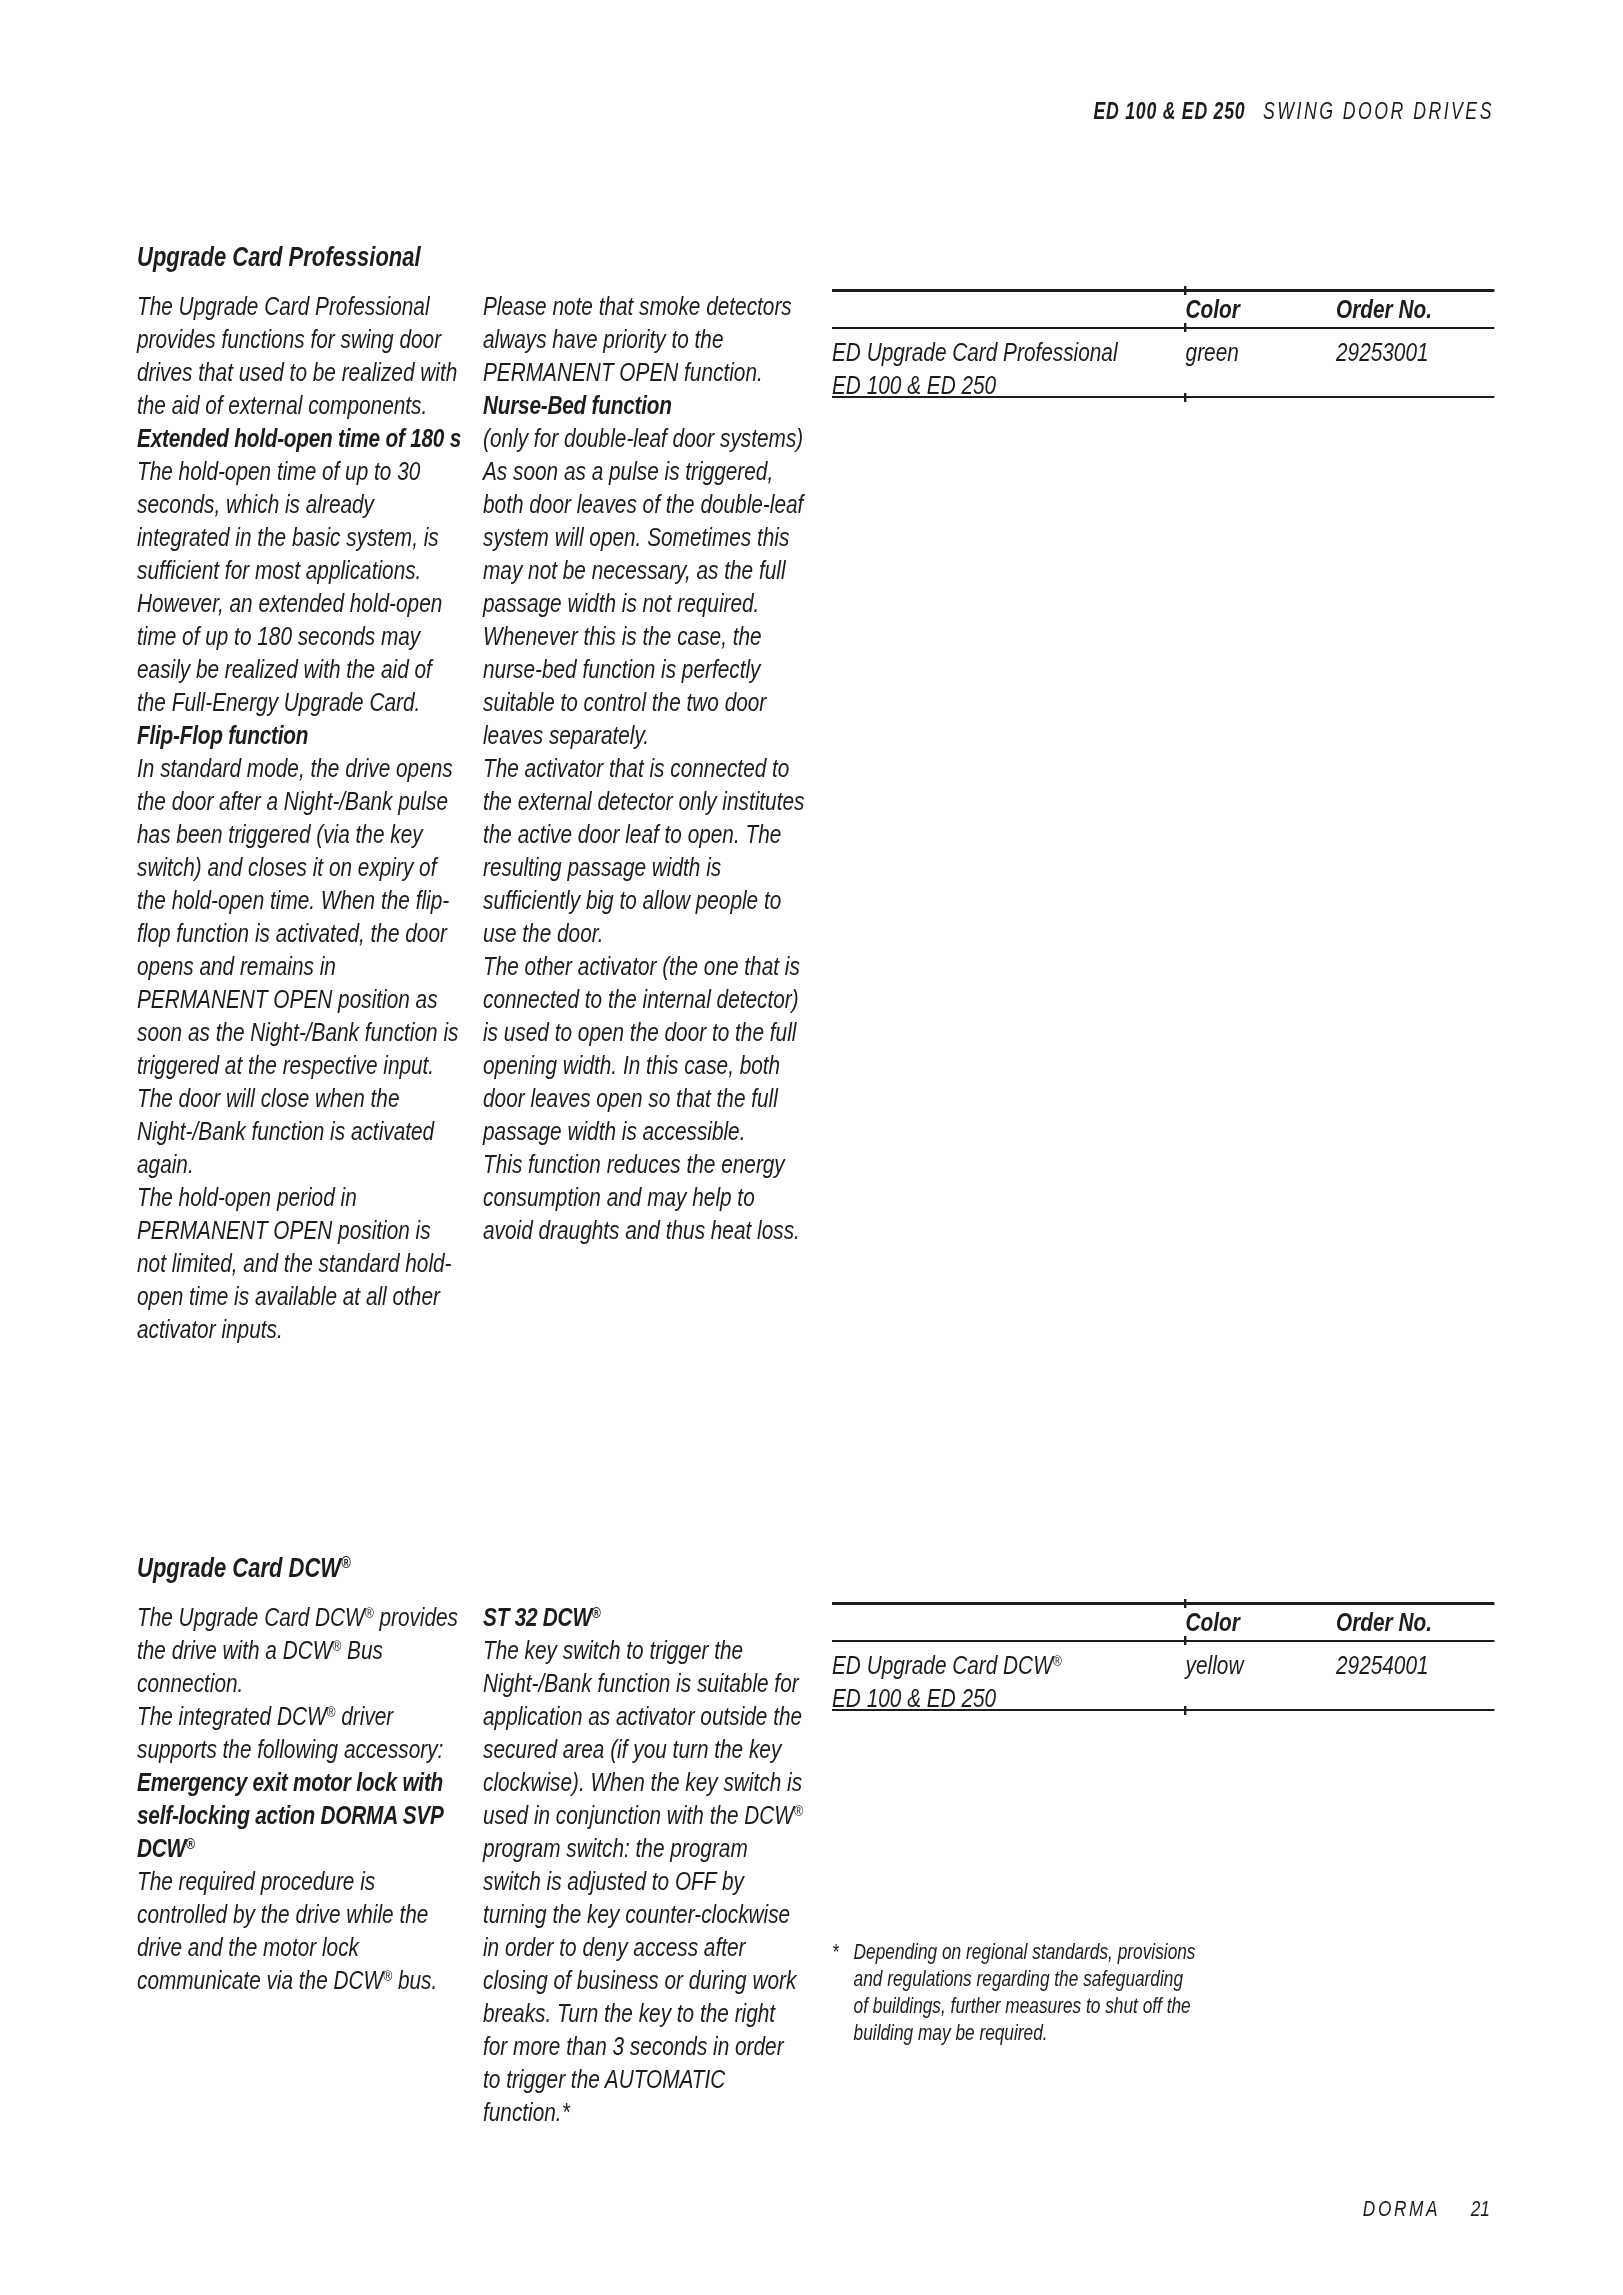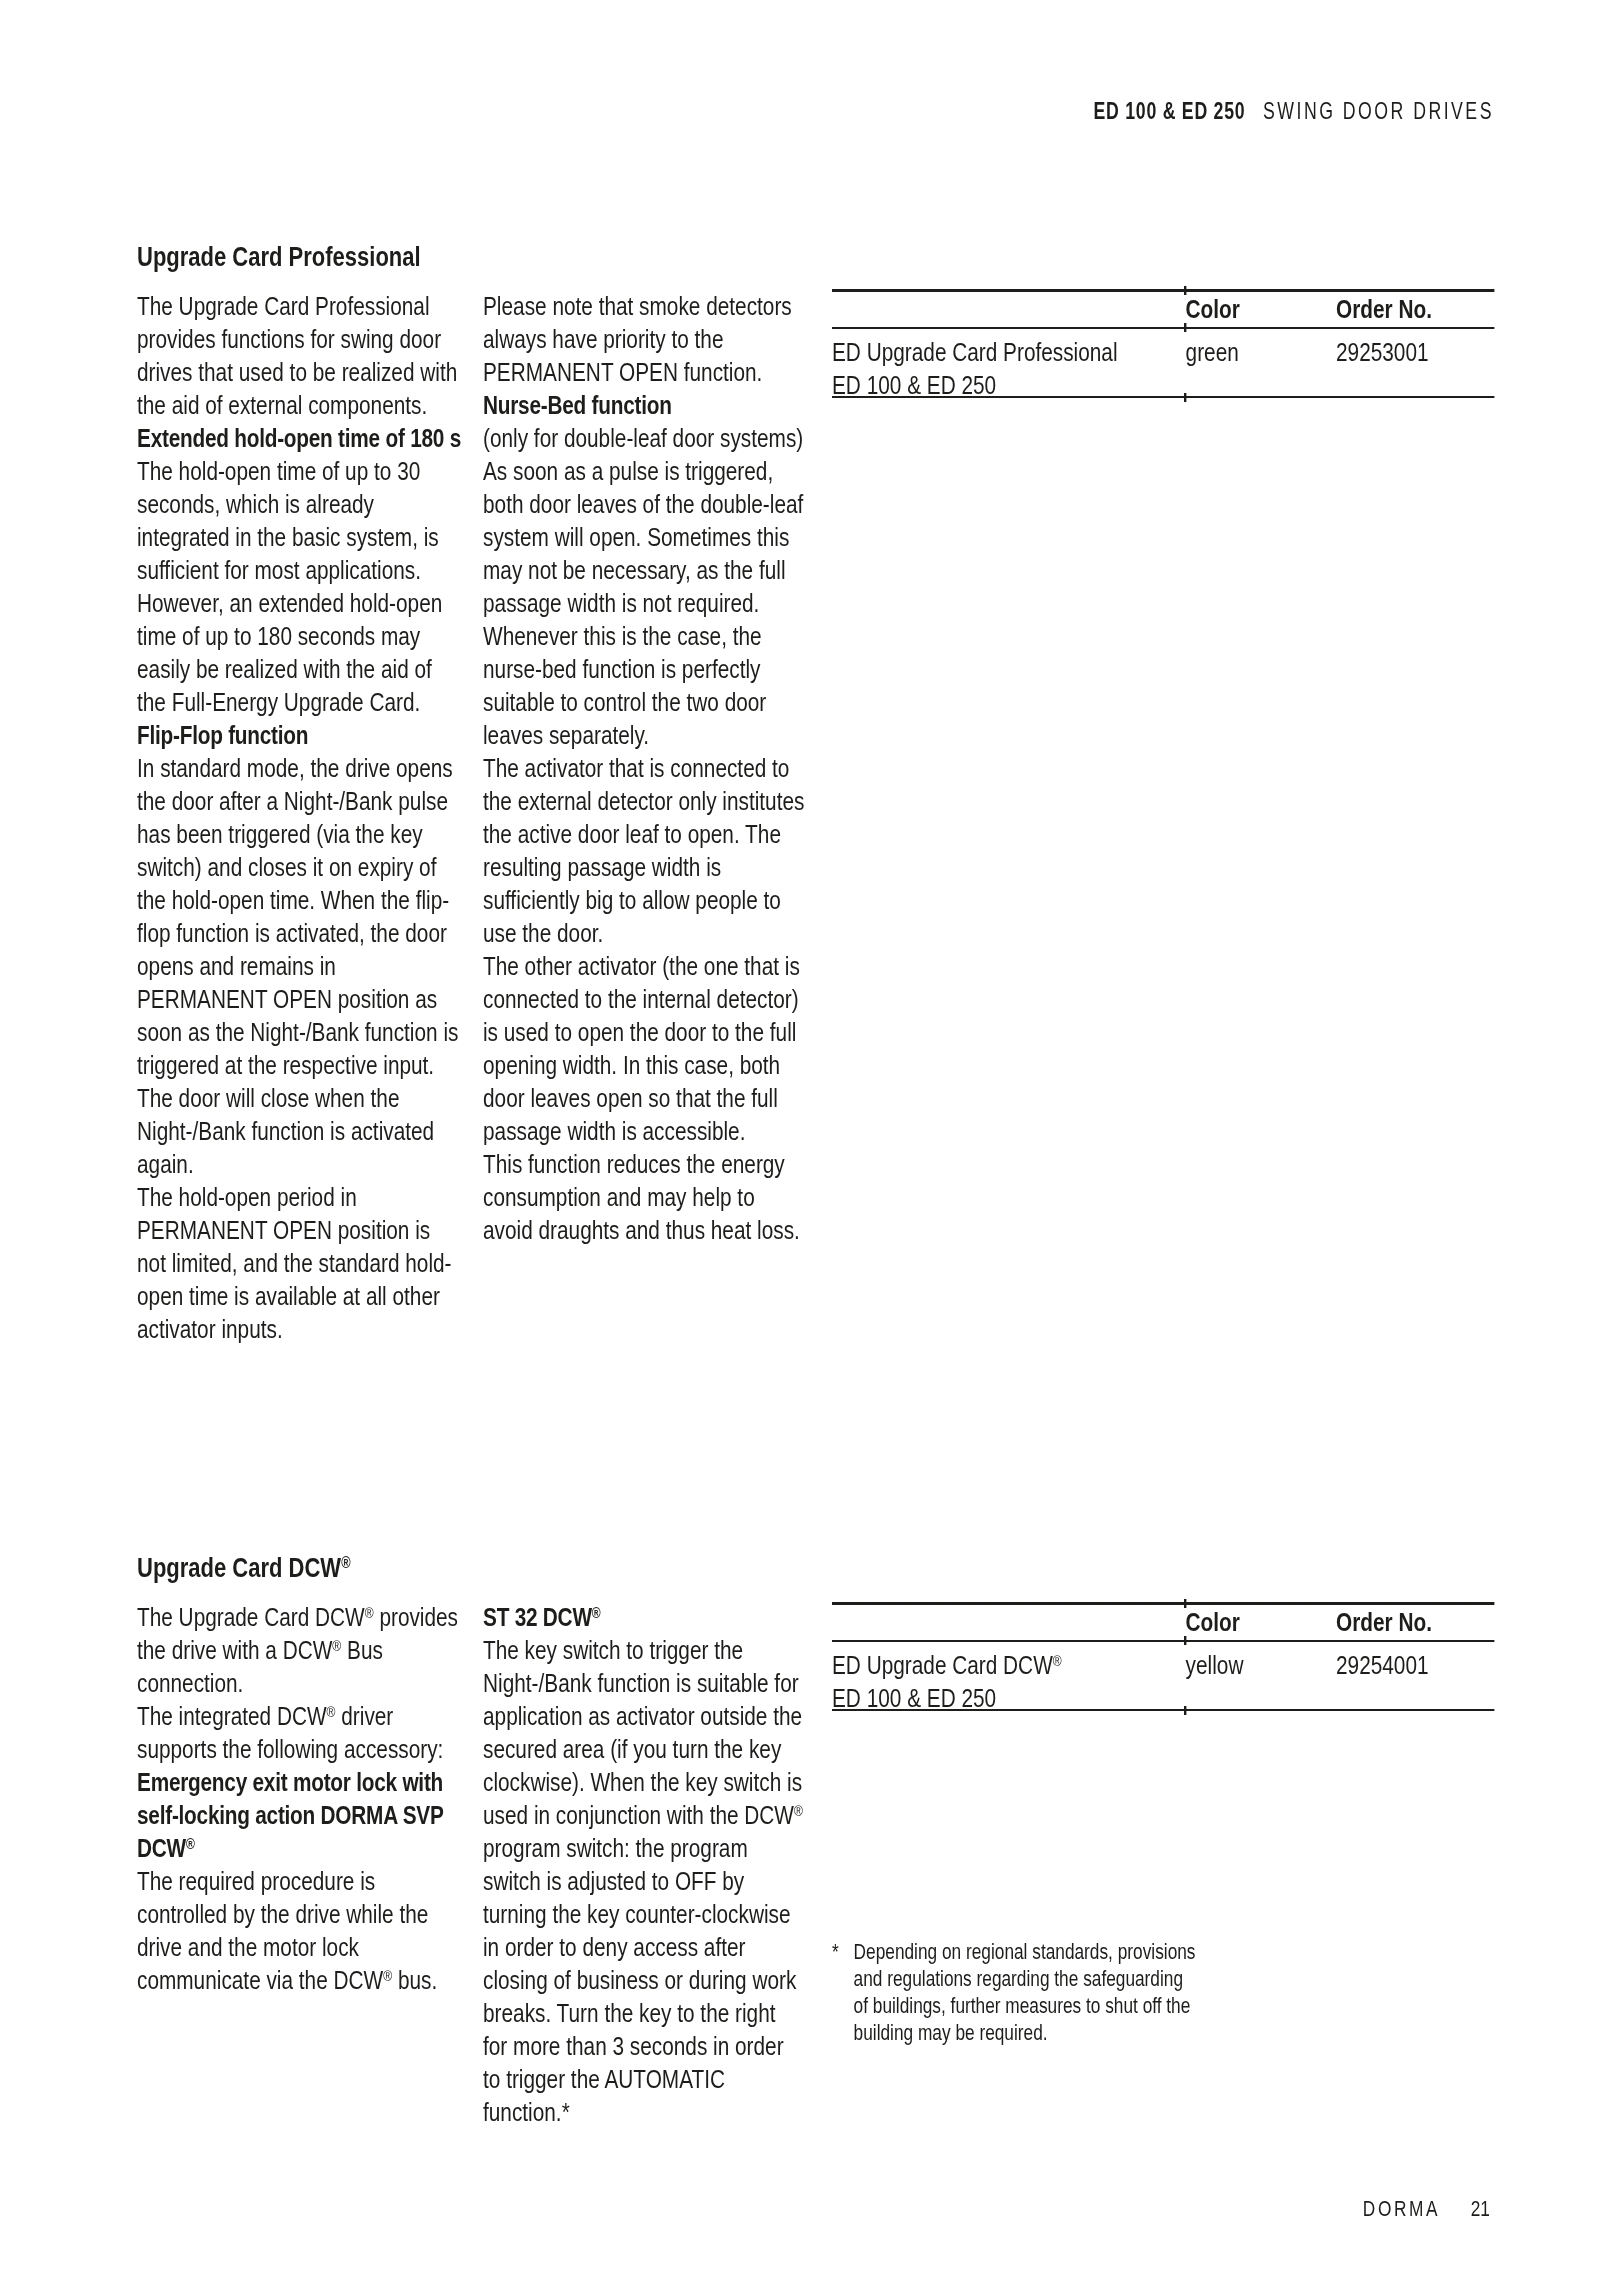--- a/index.html
+++ b/index.html
@@ -3,20 +3,21 @@
 <meta charset="utf-8">
 <style>
   html,body{margin:0;padding:0;background:#e8e8e8;}
   .page{
     position:relative;
     width:1623px;height:2295px;
     background:#ffffff;
     color:#1d1d1b;
     font-family:"Liberation Sans", sans-serif;
     overflow:hidden;
+    font-style:italic;
   }
 
   
   .page-header{
     position:absolute;top:98px;right:129px;
     white-space:nowrap;font-size:23.6px;
     transform:scaleX(0.75);transform-origin:right top;
   }
   .product{font-weight:bold;letter-spacing:1px;}
   .category{letter-spacing:3.3px;margin-left:23.6px;}

